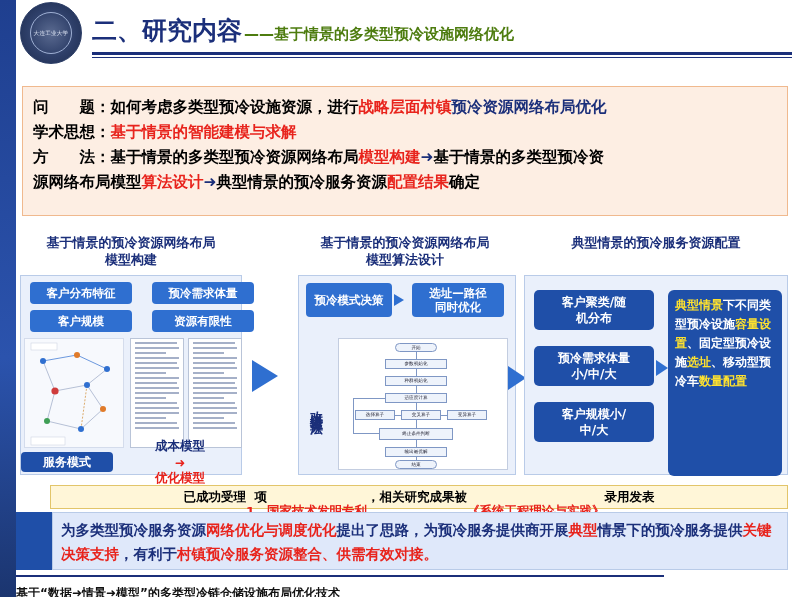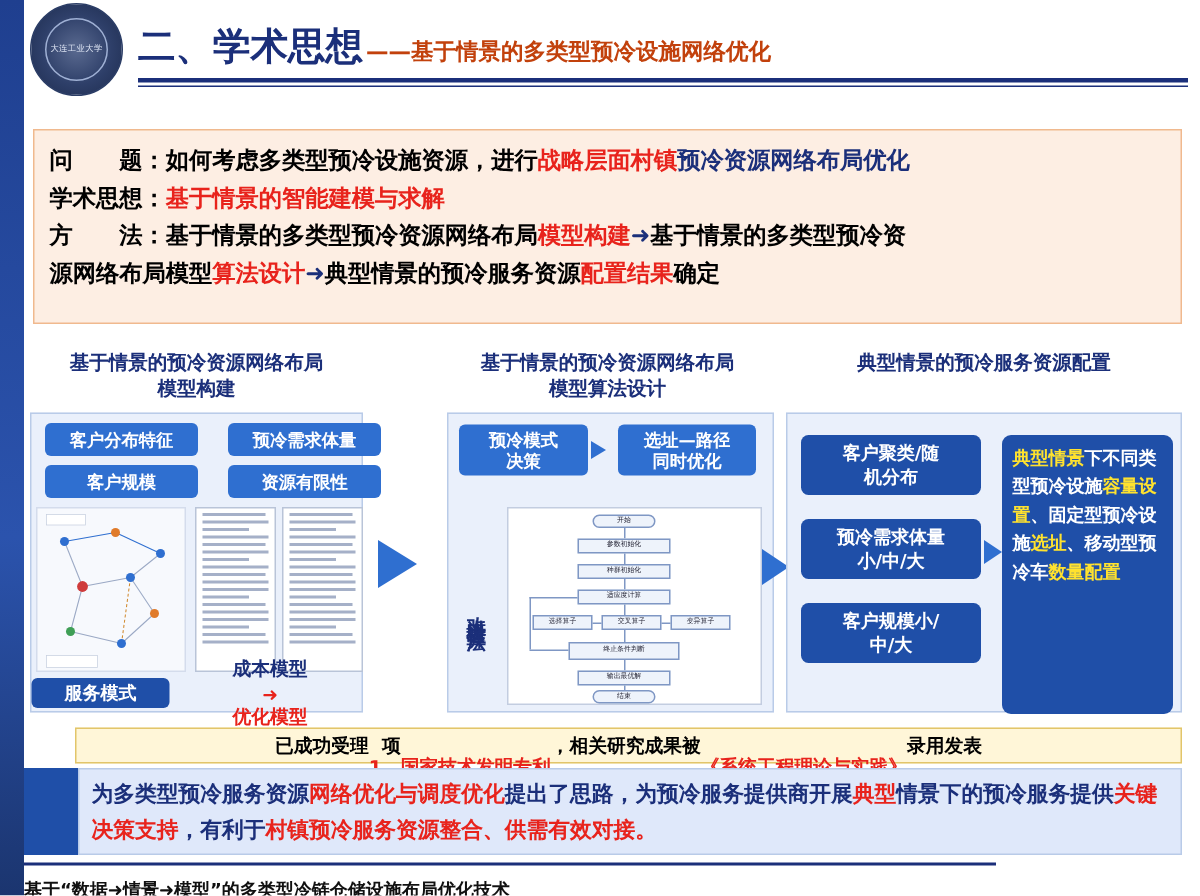--- a/index.html
+++ b/index.html
@@ -35,21 +35,21 @@
   }
   .title-wrap{
     position:absolute;left:76px;top:14px;
   }
   .title-main{
     display:inline-block;font-size:25px;font-weight:bold;color:#1b2f7a;
     font-family:"DejaVu Sans","Liberation Sans",sans-serif;
     vertical-align:baseline;
   }
   .title-sub{
-    display:inline-block;font-size:15px;font-weight:bold;color:#c2410c;
+    display:inline-block;font-size:15px;font-weight:bold;color:#4d7c0f;
     vertical-align:baseline;margin-left:2px;
   }
   .hr-line{
     position:absolute;left:76px;top:52px;width:700px;height:3px;
     background:#1b2f7a;
   }
   .hr-line2{
     position:absolute;left:76px;top:57px;width:700px;height:1px;
     background:#1b2f7a;
   }
@@ -162,21 +162,21 @@
 </head>
 <body>
 
 <div class="left-bar"></div>
 
 <div class="header">
   <div class="logo">
     <div class="inner">大连工业大学</div>
   </div>
   <div class="title-wrap">
-    <span class="title-main">二、学术思想</span><span class="title-sub">——基于情景的多类型预冷设施网络优化</span>
+    <span class="title-main">二、研究内容</span><span class="title-sub">——基于情景的多类型预冷设施网络优化</span>
   </div>
   <div class="hr-line"></div>
   <div class="hr-line2"></div>
 </div>
 
 <div class="qbox">
   <div class="qline">
     <span class="lbl">问　　题：</span><span class="lbl">如何考虑多类型预冷设施资源，进行</span><span class="red">战略层面村镇</span><span class="blue">预冷资源网络布局优化</span>
   </div>
   <div class="qline">
@@ -278,21 +278,21 @@
 <div class="pill dark" style="left:21px;top:452px;width:92px;height:20px;font-size:12px;">服务模式</div>
 <div style="position:absolute;left:124px;top:452px;width:112px;height:20px;display:flex;align-items:center;justify-content:center;font-size:12.5px;font-weight:bold;color:#1b2f7a;flex-direction:column;">
   <span>成本模型</span>
     <span style="color:#e8231c;margin:0 2px;">➜</span>
     <span style="color:#e8231c;">优化模型</span>
 </div>
 
 <div class="arrow-bigblue"></div>
 
 <div class="mod2"></div>
-<div class="pill" style="left:306px;top:283px;width:86px;height:34px;flex-direction:column;line-height:14px;">
+<div class="pill" style="left:306px;top:283px;width:86px;height:34px;flex-direction:row;line-height:14px;">
   <span>预冷模式</span>
   <span>决策</span>
 </div>
 <div class="pill" style="left:412px;top:283px;width:92px;height:34px;flex-direction:column;line-height:14px;">
   <span>选址—路径</span>
   <span>同时优化</span>
 </div>
 <div class="arrow-r small" style="left:394px;top:294px;"></div>
 
 <div class="vtext">改进遗传算法</div>

